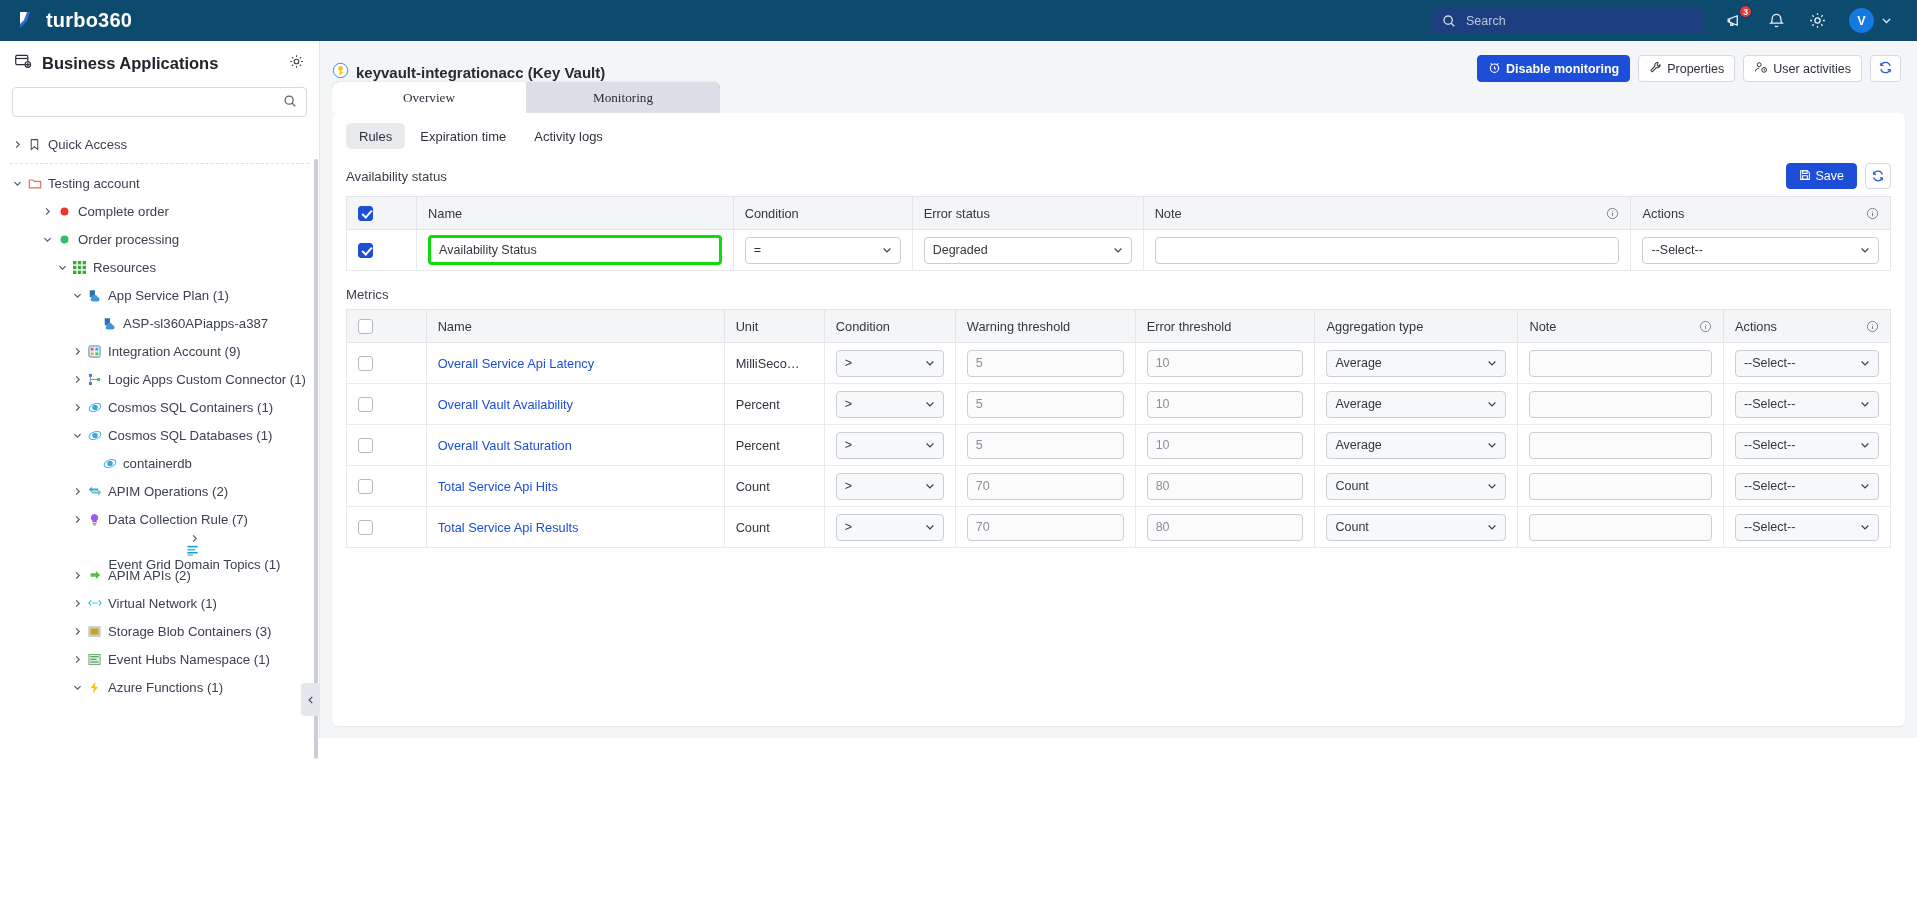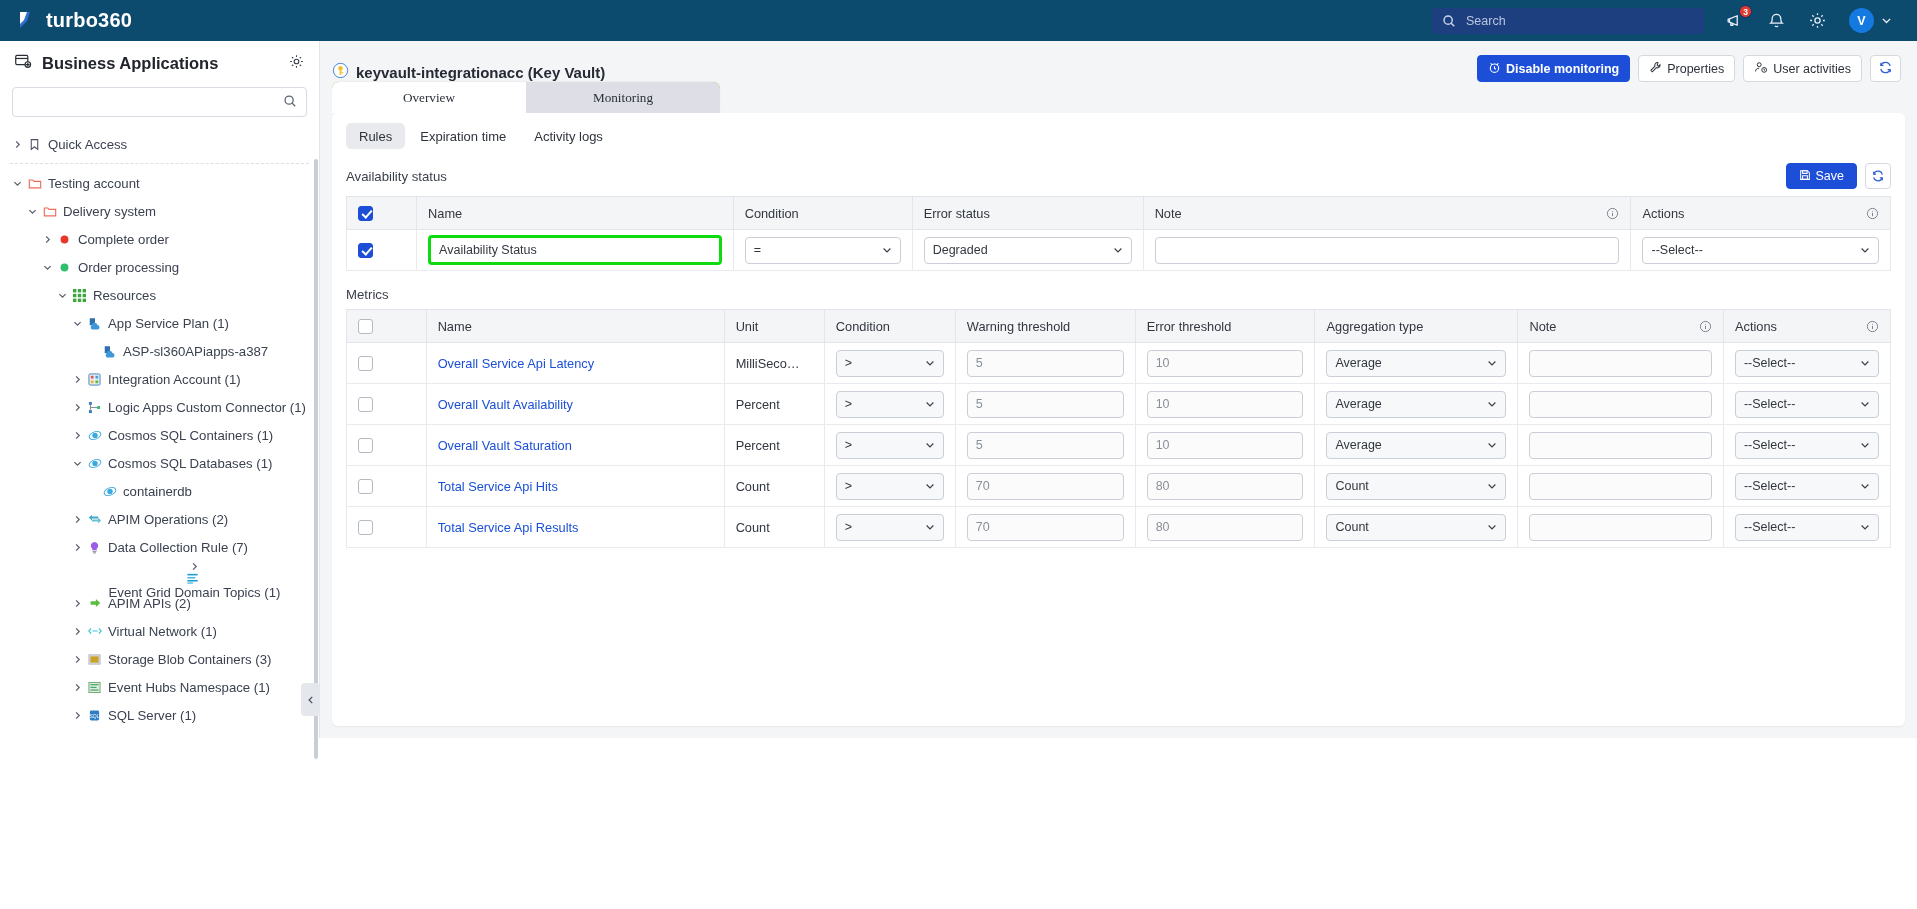--- a/index.html
+++ b/index.html
@@ -275,33 +275,20 @@
               <path d="M3.5 6 L8 10.5 L12.5 6"></path>
             </svg>
           </span>
           <span class="tico">
             <svg width="14" height="13" viewBox="0 0 16 14" fill="none" stroke="#ef6a5a" stroke-width="1.3">
               <path d="M1.5 12V3h4l1.4 1.6h7.6V12z"></path>
             </svg>
           </span>
           <span>Testing account</span>
         </div>
-        <div class="tnode" style="padding-left: 25px;">
-          <span class="chev">
-            <svg width="11" height="11" viewBox="0 0 16 16" fill="none" stroke="#585f6d" stroke-width="1.8">
-              <path d="M3.5 6 L8 10.5 L12.5 6"></path>
-            </svg>
-          </span>
-          <span class="tico">
-            <svg width="14" height="13" viewBox="0 0 16 14" fill="none" stroke="#ef6a5a" stroke-width="1.3">
-              <path d="M1.5 12V3h4l1.4 1.6h7.6V12z"></path>
-            </svg>
-          </span>
-          <span>Delivery system</span>
-        </div>
         <div class="tnode" style="padding-left: 40px;">
           <span class="chev">
             <svg width="11" height="11" viewBox="0 0 16 16" fill="none" stroke="#585f6d" stroke-width="1.8">
               <path d="M6 3.5 L10.5 8 L6 12.5"></path>
             </svg>
           </span>
           <span class="tico">
             <svg width="11" height="11" viewBox="0 0 12 12">
               <circle cx="6" cy="6" r="4.3" fill="#e8362a"></circle>
             </svg>
@@ -374,21 +361,21 @@
           </span>
           <span class="tico">
             <svg width="13" height="13" viewBox="0 0 14 14">
               <rect x="1" y="1" width="12" height="12" rx="1.4" fill="#e8eef6" stroke="#3d7fbd" stroke-width="1"></rect>
               <rect x="3" y="3" width="3" height="3" fill="#e05a4a"></rect>
               <rect x="8" y="3" width="3" height="3" fill="#3fa8d8"></rect>
               <rect x="3" y="8" width="3" height="3" fill="#f0b429"></rect>
               <rect x="8" y="8" width="3" height="3" fill="#5bbd3f"></rect>
             </svg>
           </span>
-          <span>Integration Account (1)</span>
+          <span>Integration Account (9)</span>
         </div>
         <div class="tnode" style="padding-left: 70px;">
           <span class="chev">
             <svg width="11" height="11" viewBox="0 0 16 16" fill="none" stroke="#585f6d" stroke-width="1.8">
               <path d="M6 3.5 L10.5 8 L6 12.5"></path>
             </svg>
           </span>
           <span class="tico">
             <svg width="13" height="13" viewBox="0 0 14 14">
               <rect x="1" y="1" width="3.2" height="3.2" fill="#3d7fbd"></rect>
@@ -530,34 +517,20 @@
           </span>
           <span class="tico">
             <svg width="13" height="13" viewBox="0 0 14 14">
               <rect x="1" y="1.5" width="12" height="11" fill="#e3ecdf" stroke="#5f9e5f" stroke-width="0.9"></rect>
               <rect x="2.6" y="3.3" width="8.8" height="1.3" fill="#3fa86b"></rect>
               <rect x="2.6" y="6.2" width="6.6" height="1.3" fill="#3fa86b"></rect>
               <rect x="2.6" y="9.1" width="8.8" height="1.3" fill="#3fa86b"></rect>
             </svg>
           </span>
           <span>Event Hubs Namespace (1)</span>
-        </div>
-        <div class="tnode" style="padding-left: 70px;">
-          <span class="chev">
-            <svg width="11" height="11" viewBox="0 0 16 16" fill="none" stroke="#585f6d" stroke-width="1.8">
-              <path d="M6 3.5 L10.5 8 L6 12.5"></path>
-            </svg>
-          </span>
-          <span class="tico">
-            <svg width="13" height="13" viewBox="0 0 14 14">
-              <rect x="2" y="1.5" width="10" height="11" rx="1.6" fill="#2f7ec4"></rect>
-              <text x="7" y="9.4" font-size="5.4" fill="#fff" text-anchor="middle" font-family="sans-serif">SQL</text>
-            </svg>
-          </span>
-          <span>SQL Server (1)</span>
         </div>
         <div class="tnode" style="padding-left: 70px;">
           <span class="chev">
             <svg width="11" height="11" viewBox="0 0 16 16" fill="none" stroke="#585f6d" stroke-width="1.8">
               <path d="M3.5 6 L8 10.5 L12.5 6"></path>
             </svg>
           </span>
           <span class="tico">
             <svg width="13" height="13" viewBox="0 0 14 14">
               <path d="M8 0.8 3 7.6h3.2L5.4 13.2 11 6.2H7.6z" fill="#f5c518"></path>

